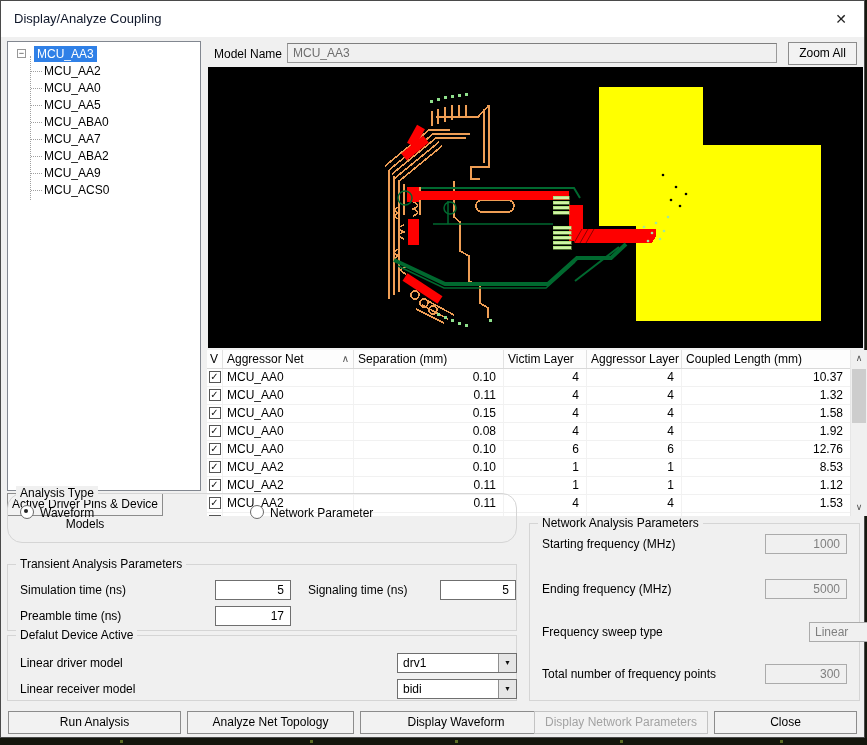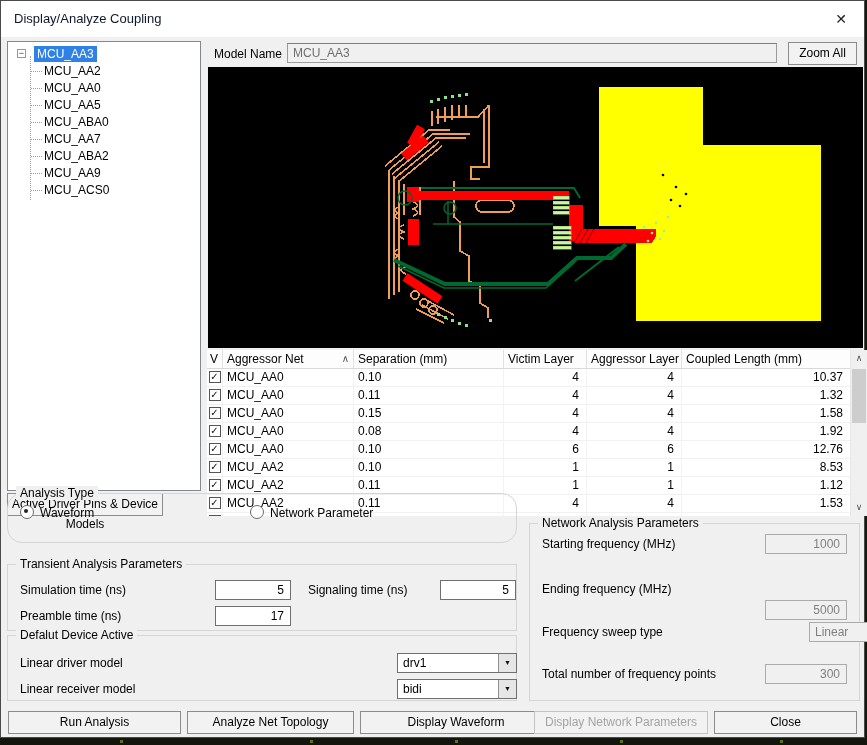--- a/index.html
+++ b/index.html
@@ -43,21 +43,21 @@
   .th.c-sep{width:150px;}
   .th.c-vic{width:83px;}
   .th.c-agg{width:95px;}
   .th.c-len{width:168px;border-right:none;}
   .sort-glyph{position:absolute;right:4px;top:3px;font-size:10px;color:#555;}
   .tbody{position:absolute;left:0;top:19px;right:17px;}
   .trow{display:flex;height:18px;line-height:17px;border-bottom:1px solid #f1f1f1;box-sizing:border-box;}
   .td{box-sizing:border-box;border-right:1px solid #f2f2f2;padding:0 4px;white-space:nowrap;overflow:hidden;}
   .td.c-v{width:16px;padding:0;text-align:center;}
   .td.c-net{width:131px;}
-  .td.c-sep{width:150px;padding-right:7px;}
+  .td.c-sep{width:150px;text-align:right;padding-right:7px;}
   .td.c-vic{width:83px;text-align:right;padding-right:7px;}
   .td.c-agg{width:95px;text-align:right;padding-right:7px;}
   .td.c-len{width:168px;text-align:right;padding-right:7px;border-right:none;}
   .cb{display:inline-block;width:12px;height:12px;border:1px solid #555;background:#fff;box-sizing:border-box;font-size:10px;line-height:10px;text-align:center;vertical-align:middle;margin-top:-2px;font-weight:bold;color:#111;}
   .scrollbar{position:absolute;right:0;top:0;bottom:0;width:17px;background:#f0f0f0;border-left:1px solid #e6e6e6;box-sizing:border-box;}
   .sb-arrow{position:absolute;left:0;width:16px;height:17px;text-align:center;font-size:9px;line-height:17px;color:#505050;}
   .sb-up{top:0;}
   .sb-down{bottom:0;}
   .sb-thumb{position:absolute;left:1px;right:1px;top:19px;height:54px;background:#cdcdcd;}
   
@@ -356,21 +356,21 @@
       <span class="combo-arrow">▼</span>
     </div>
   </div>
 
   <div class="group" style="left:528px;top:522px;width:331px;height:178px;">
     <span class="group-label">Network Analysis Parameters</span>
     <div id="net-fields">
         <span class="field-label" style="left: 12px; top: 13px;">Starting frequency (MHz)</span>
         <div class="dis-input" style="left: 235px; top: 10px; width: 82px;">1000</div>
         <span class="field-label" style="left: 12px; top: 58px;">Ending frequency (MHz)</span>
-        <div class="dis-input" style="left: 235px; top: 55px; width: 82px; margin-top: 21px;">5000</div>
+        <div class="dis-input" style="left: 235px; top: 55px; width: 82px;">5000</div>
         <span class="field-label" style="left: 12px; top: 101px;">Frequency sweep type</span>
         <div class="combo disabled" style="left: 235px; top: 98px; width: 82px;"><span>Linear</span><span class="combo-arrow">▼</span></div>
         <span class="field-label" style="left: 12px; top: 143px;">Total number of frequency points</span>
         <div class="dis-input" style="left: 235px; top: 140px; width: 82px;">300</div>
       </div>
   </div>
 
   <div id="footer">
       <div class="btn" style="left: 7px; top: 710px; width: 173px;">Run Analysis</div>
       <div class="btn" style="left: 186px; top: 710px; width: 167px;">Analyze Net Topology</div>

